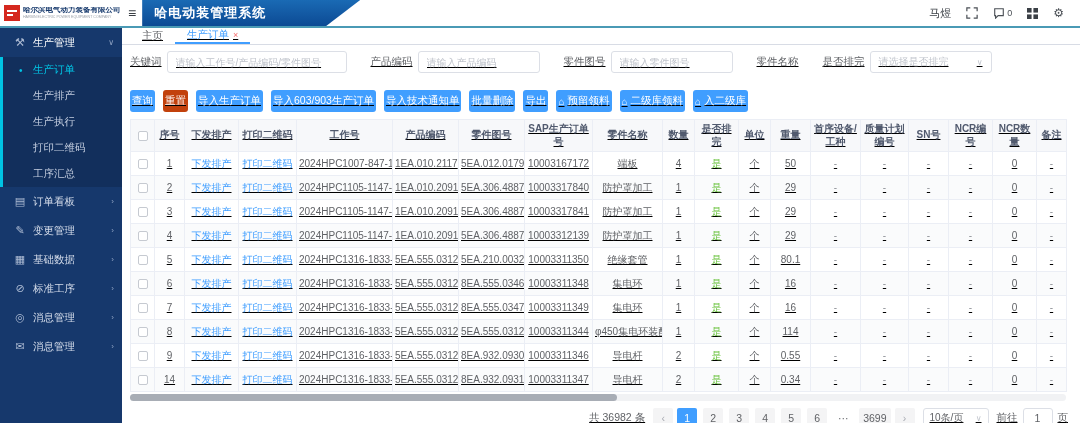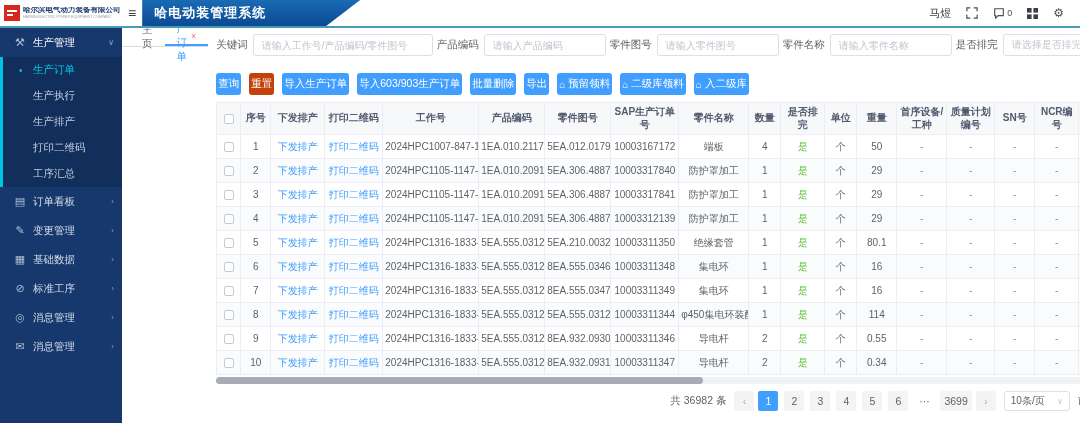--- a/index.html
+++ b/index.html
@@ -30,31 +30,31 @@
   .sidebar { width:122px; background:#16386c; flex:0 0 auto; overflow:hidden; }
   .m-item { display:flex; align-items:center; height:29px; padding:0 8px 0 13px; color:#d4dcea; font-size:10.5px; cursor:pointer; }
   .m-item .m-icon { width:14px; font-size:11px; margin-right:6px; color:#aebcd4; text-align:center; }
   .m-item.g-active { color:#fff; }
   .m-caret { margin-left:auto; font-size:8px; color:#8fa2c2; }
   .submenu { border-left:3px solid #00c4e4; background:#122f5c; }
   .s-item { display:flex; align-items:center; height:26px; padding-left:30px; color:#c3cddf; font-size:10.5px; cursor:pointer; position:relative; }
   .s-item .dot { position:absolute; left:16px; font-size:10px; color:#00c4e4; }
   .s-item.s-active { color:#00c4e4; }
 
-  .main { flex:1; display:flex; flex-direction:row; overflow:hidden; background:#fff; }
+  .main { flex:1; display:flex; flex-direction:column; overflow:hidden; background:#fff;text-decoration:underline; }
 
   
   .tabbar { height:19px; display:flex; align-items:stretch; border-bottom:1px solid #d8dce5; background:#fff; padding-left:8px; }
   .tab { display:flex; align-items:center; gap:4px; padding:0 12px; font-size:10.5px; color:#606266; cursor:pointer; }
   .tab.active { color:#409eff; border-bottom:2px solid #409eff; }
   .tab-close { color:#f56c6c; font-size:9px; }
 
   
   .content { padding:5px 8px 0 8px; flex:1; display:flex; flex-direction:column; }
-  .filters { display:flex; align-items:center; gap:4px; height:24px; margin-bottom:16px; }
+  .filters { display:flex; align-items:center; gap:24px; height:24px; margin-bottom:16px; }
   .f-group { display:flex; align-items:center; gap:5px; }
   .f-label { font-size:10.5px; color:#606266; white-space:nowrap; }
   .f-input { height:22px; border:1px solid #dcdfe6; border-radius:3px; padding:0 8px; font-size:10px;
              color:#606266; font-family:inherit; outline:none; background:#fff; }
   .f-input::placeholder { color:#c0c4cc; }
   .f-select { display:flex; align-items:center; justify-content:space-between; cursor:pointer; }
   .f-select .ph { color:#c0c4cc; font-size:10px; }
   .sel-caret { color:#c0c4cc; font-size:8px; }
 
   .actions { display:flex; align-items:center; gap:8px; height:22px; margin-bottom:7px; }
@@ -141,24 +141,24 @@
             <span class="m-icon">⚒</span>
             <span class="m-label">生产管理</span>
             <span class="m-caret">∨</span>
           </div>
           <div class="submenu">
             <div class="s-item s-active">
               <span class="dot">•</span>
               <span class="s-label">生产订单</span>
             </div>
             <div class="s-item">
+              <span class="s-label">生产排产</span>
+            </div>
+            <div class="s-item">
               <span class="s-label">生产执行</span>
-            </div>
-            <div class="s-item">
-              <span class="s-label">生产排产</span>
             </div>
             <div class="s-item">
               <span class="s-label">打印二维码</span>
             </div>
             <div class="s-item">
               <span class="s-label">工序汇总</span>
             </div>
           </div>
           <div class="m-item">
             <span class="m-icon">▤</span>
@@ -213,21 +213,20 @@
             <div class="f-group">
               <span class="f-label">产品编码</span>
               <input class="f-input" placeholder="请输入产品编码" style="width: 122px;">
             </div>
             <div class="f-group">
               <span class="f-label">零件图号</span>
               <input class="f-input" placeholder="请输入零件图号" style="width: 122px;">
             </div>
             <div class="f-group">
               <span class="f-label">零件名称</span>
-              <input class="f-input" placeholder="请输入零件名称" style="width: 122px;">
             </div>
             <div class="f-group">
               <span class="f-label">是否排完</span>
               <div class="f-input f-select" style="width: 122px;">
                 <span class="ph">请选择是否排完</span>
                 <span class="sel-caret">∨</span>
               </div>
             </div>
           </div>
         <div class="actions" id="action-bar">
@@ -235,20 +234,23 @@
               <span class="btn-label">查询</span>
             </button>
             <button class="btn warning">
               <span class="btn-label">重置</span>
             </button>
             <button class="btn primary">
               <span class="btn-label">导入生产订单</span>
             </button>
             <button class="btn primary">
               <span class="btn-label">导入603/903生产订单</span>
+            </button>
+            <button class="btn primary">
+              <span class="btn-label">导入技术通知单</span>
             </button>
             <button class="btn primary">
               <span class="btn-label">批量删除</span>
             </button>
             <button class="btn primary">
               <span class="btn-label">导出</span>
             </button>
             <button class="btn primary">
               <span class="btn-ic">⌂</span>
               <span class="btn-label">预留领料</span>
@@ -493,21 +495,21 @@
                 <td>0.55</td>
                 <td class="dash">-</td>
                 <td class="dash">-</td>
                 <td class="dash">-</td>
                 <td class="dash">-</td>
                 <td>0</td>
                 <td class="dash">-</td>
               </tr>
               <tr>
                 <td><span class="cb"></span></td>
-                <td>10</td>
+                <td>14</td>
                 <td class="link">下发排产</td>
                 <td class="link">打印二维码</td>
                 <td>2024HPC1316-1833-2</td>
                 <td>5EA.555.0312</td>
                 <td>8EA.932.0931</td>
                 <td>10003311347</td>
                 <td>导电杆</td>
                 <td>2</td>
                 <td class="green">是</td>
                 <td>个</td>

